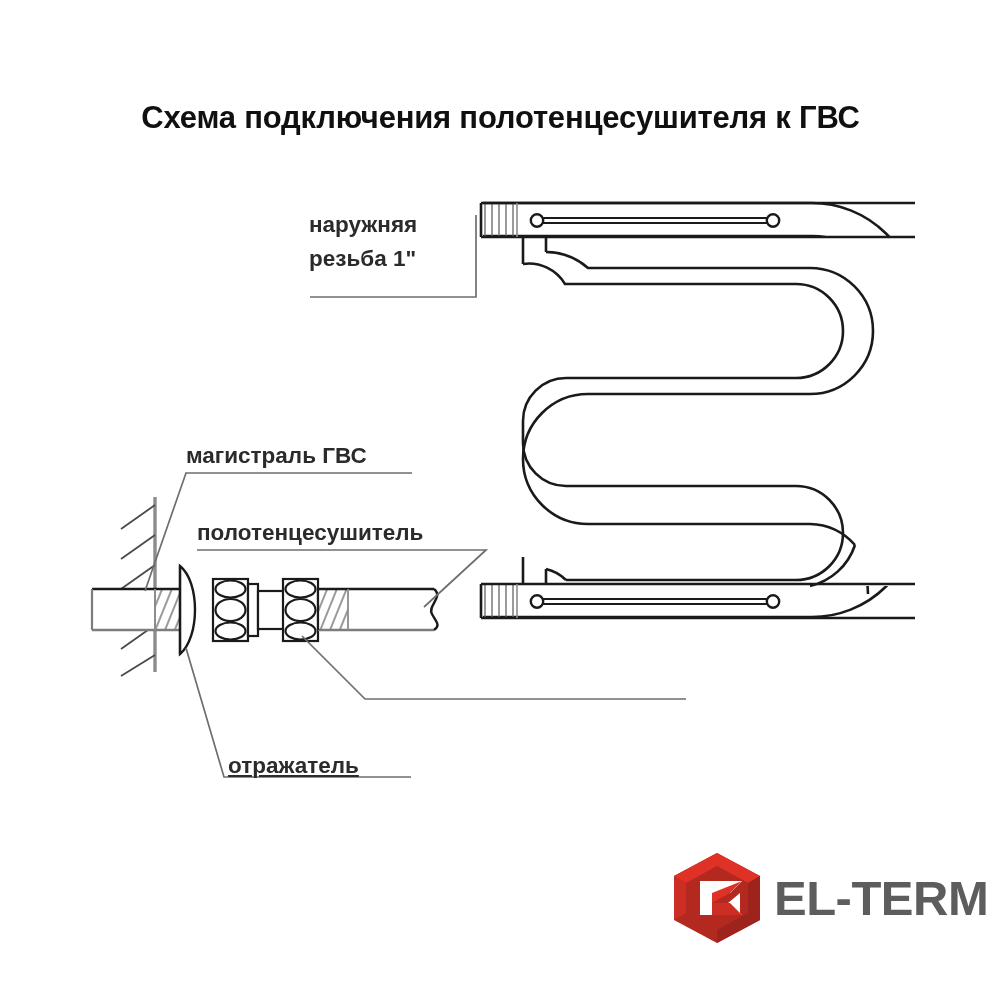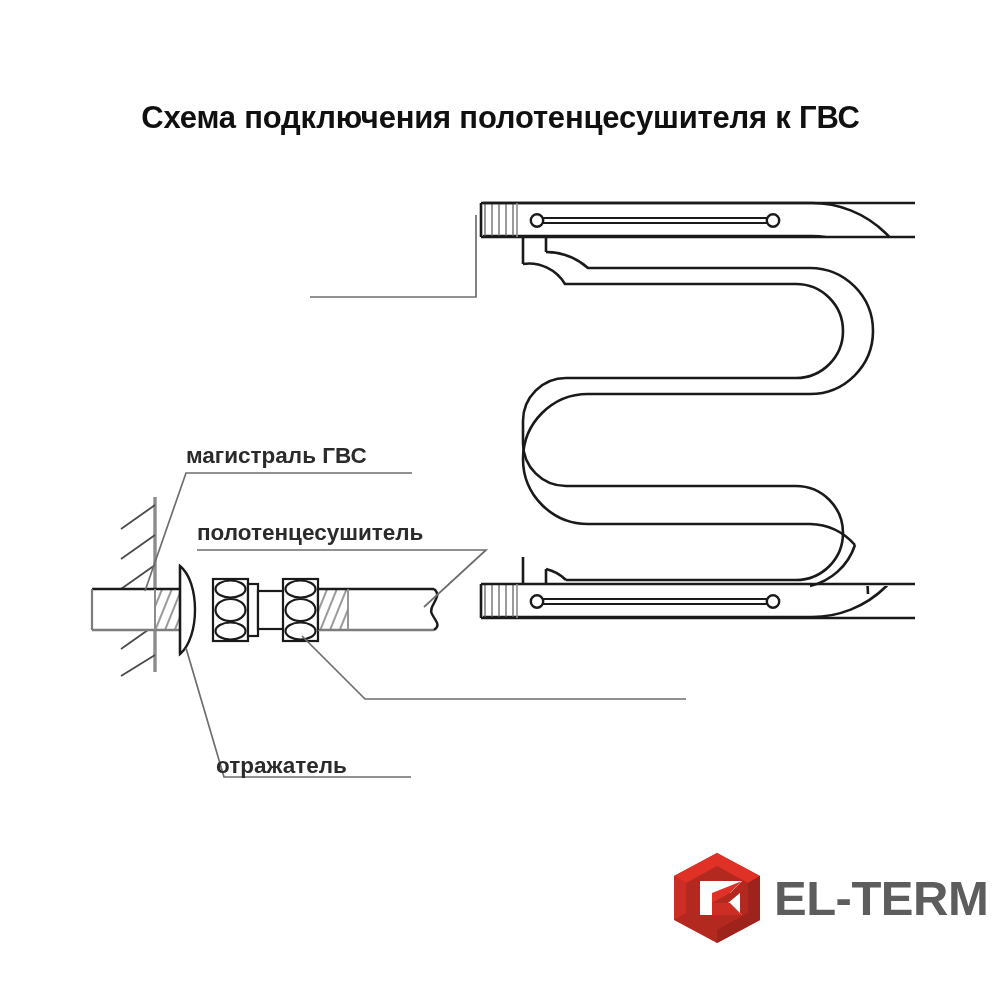--- a/index.html
+++ b/index.html
@@ -46,21 +46,21 @@
     font-size: 22.5px;
     font-weight: bold;
     color: #2b2b2b;
     white-space: pre;
     line-height: 34px;
   }
   #label-outer-thread { left: 309px; top: 208px; }
   #label-main-line    { left: 186px; top: 439px; }
   #label-towel-dryer  { left: 197px; top: 516px; }
   #label-connection   { left: 362px; top: 648px; }
-  #label-reflector    { left: 216px; top: 749px; }
+  #label-reflector    { left: 228px; top: 749px; text-decoration: underline; }
 
   .brand-logo {
     position: absolute;
     left: 670px;
     top: 851px;
     width: 266px;
     height: 94px;
   }
   .brand-mark {
     position: absolute;
@@ -317,20 +317,22 @@
       <path d="M 412 473 L 186 473 L 145 591"></path>
 
       <path d="M 197 550 L 486 550 L 424 607"></path>
 
       <path d="M 302 636 L 365 699 L 686 699"></path>
 
       <path d="M 186 648 L 224 777 L 411 777"></path>
     </g>
   </svg>
 
+  <div class="annot-label" id="label-outer-thread">наружняя
+резьба 1"</div>
 
   <div class="annot-label" id="label-towel-dryer">полотенцесушитель</div>
 
   <div class="annot-label" id="label-main-line">магистраль ГВС</div>
 
 
   <div class="annot-label" id="label-reflector">отражатель</div>
 
   <div class="brand-logo">
     <svg class="brand-mark" viewBox="0 0 94 94">

